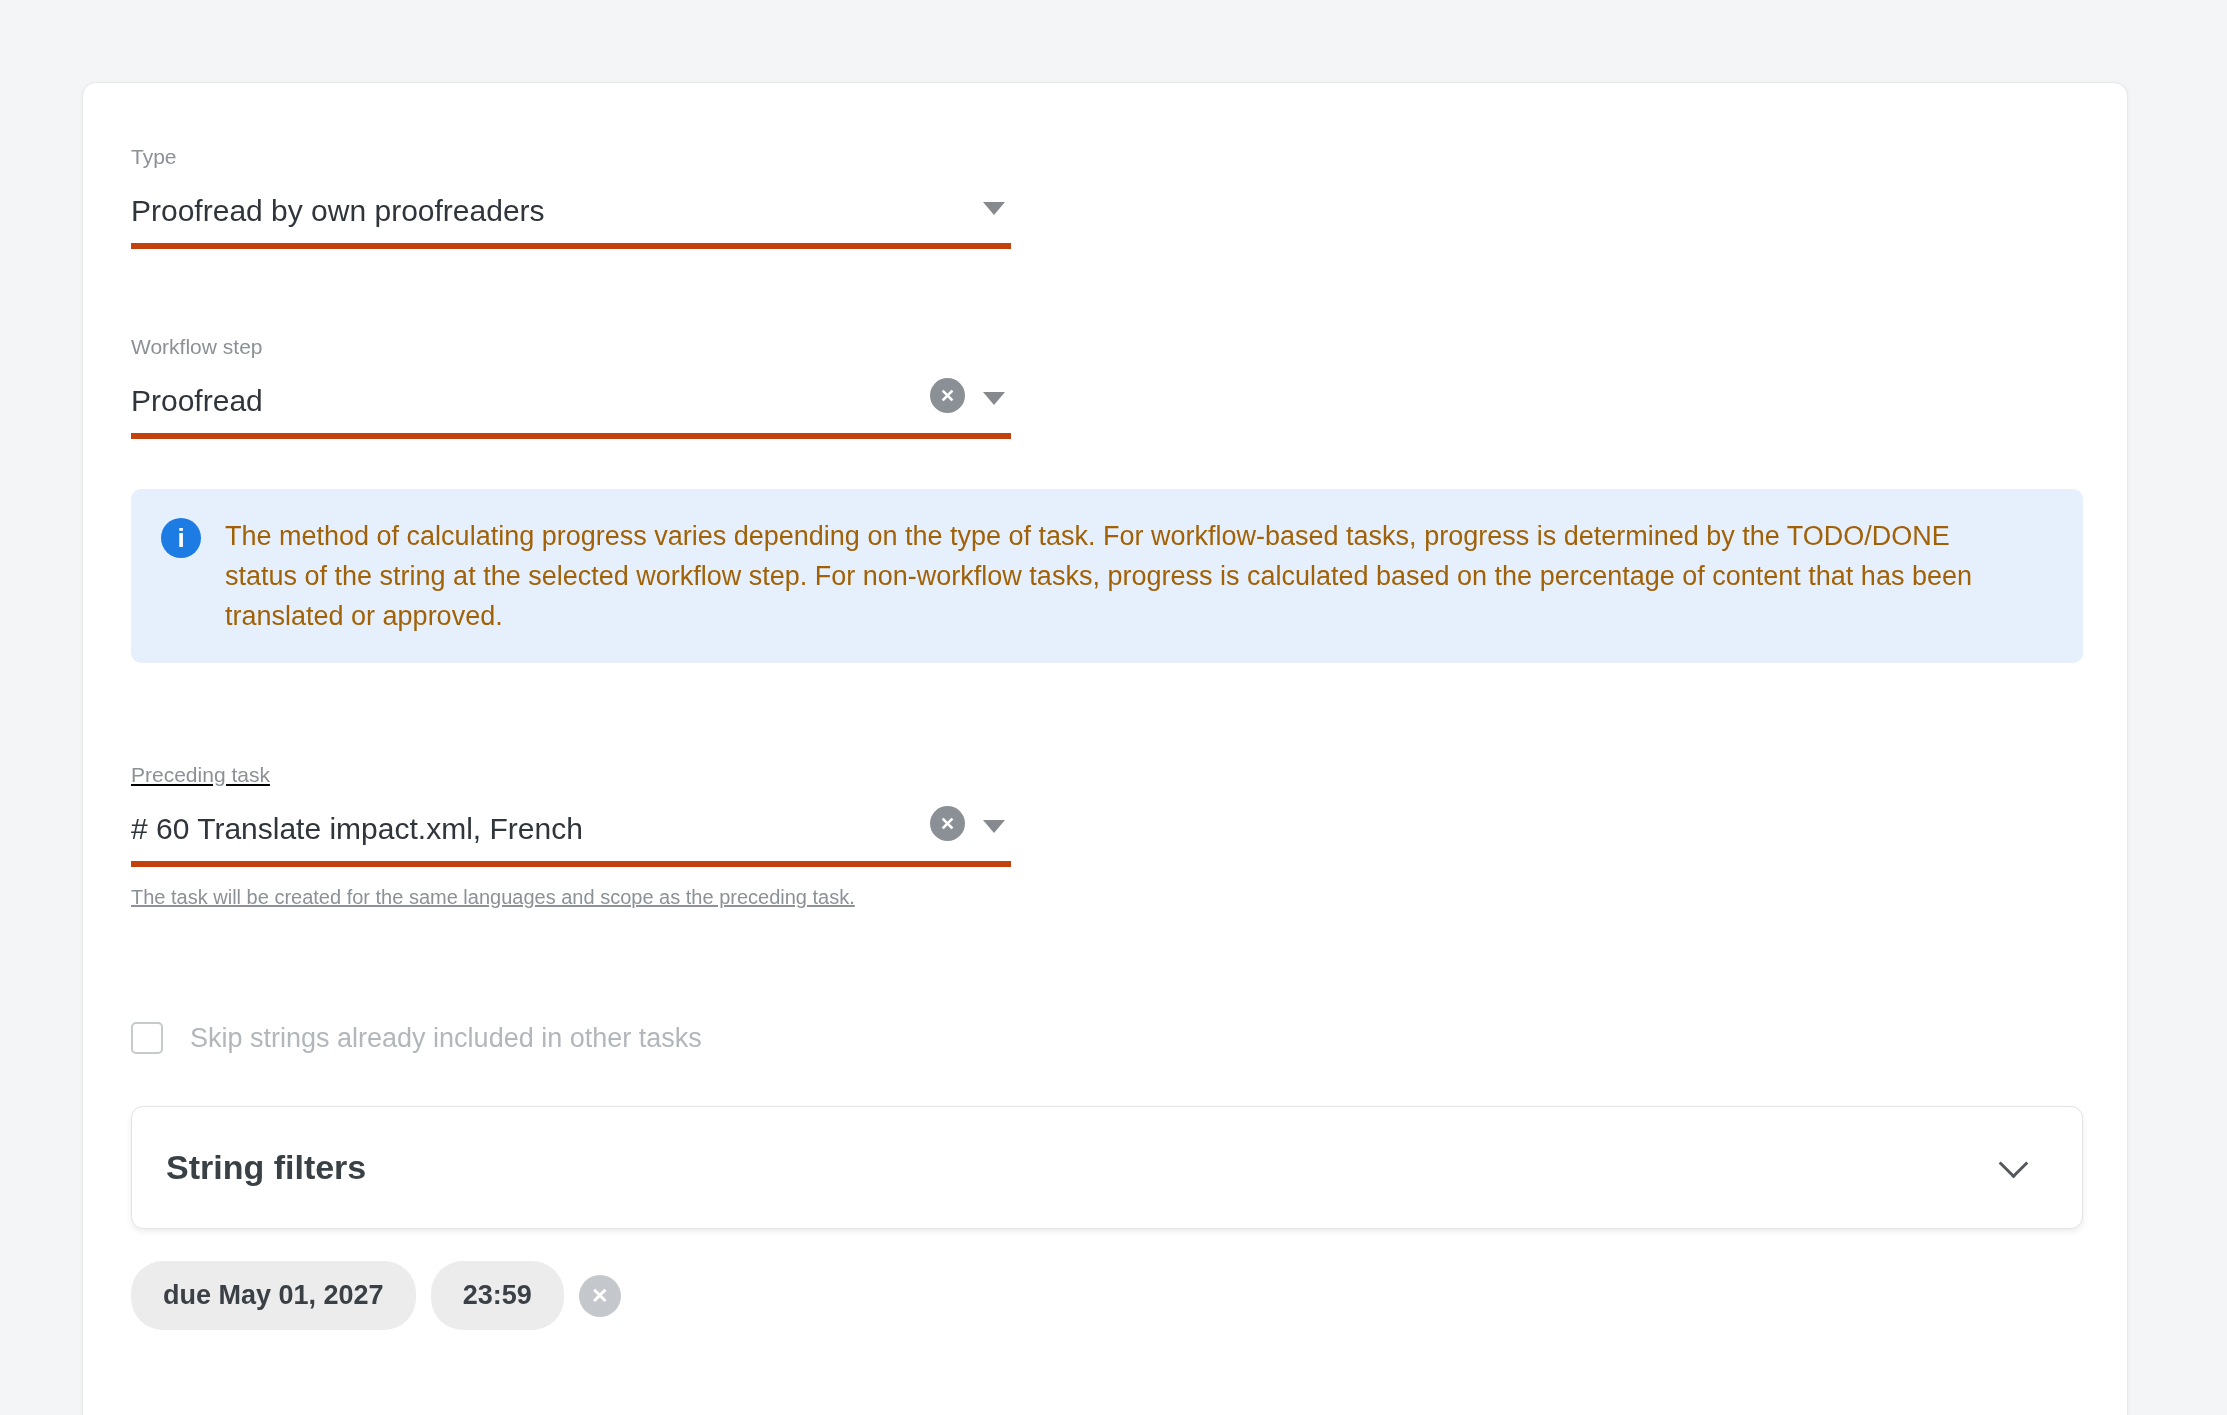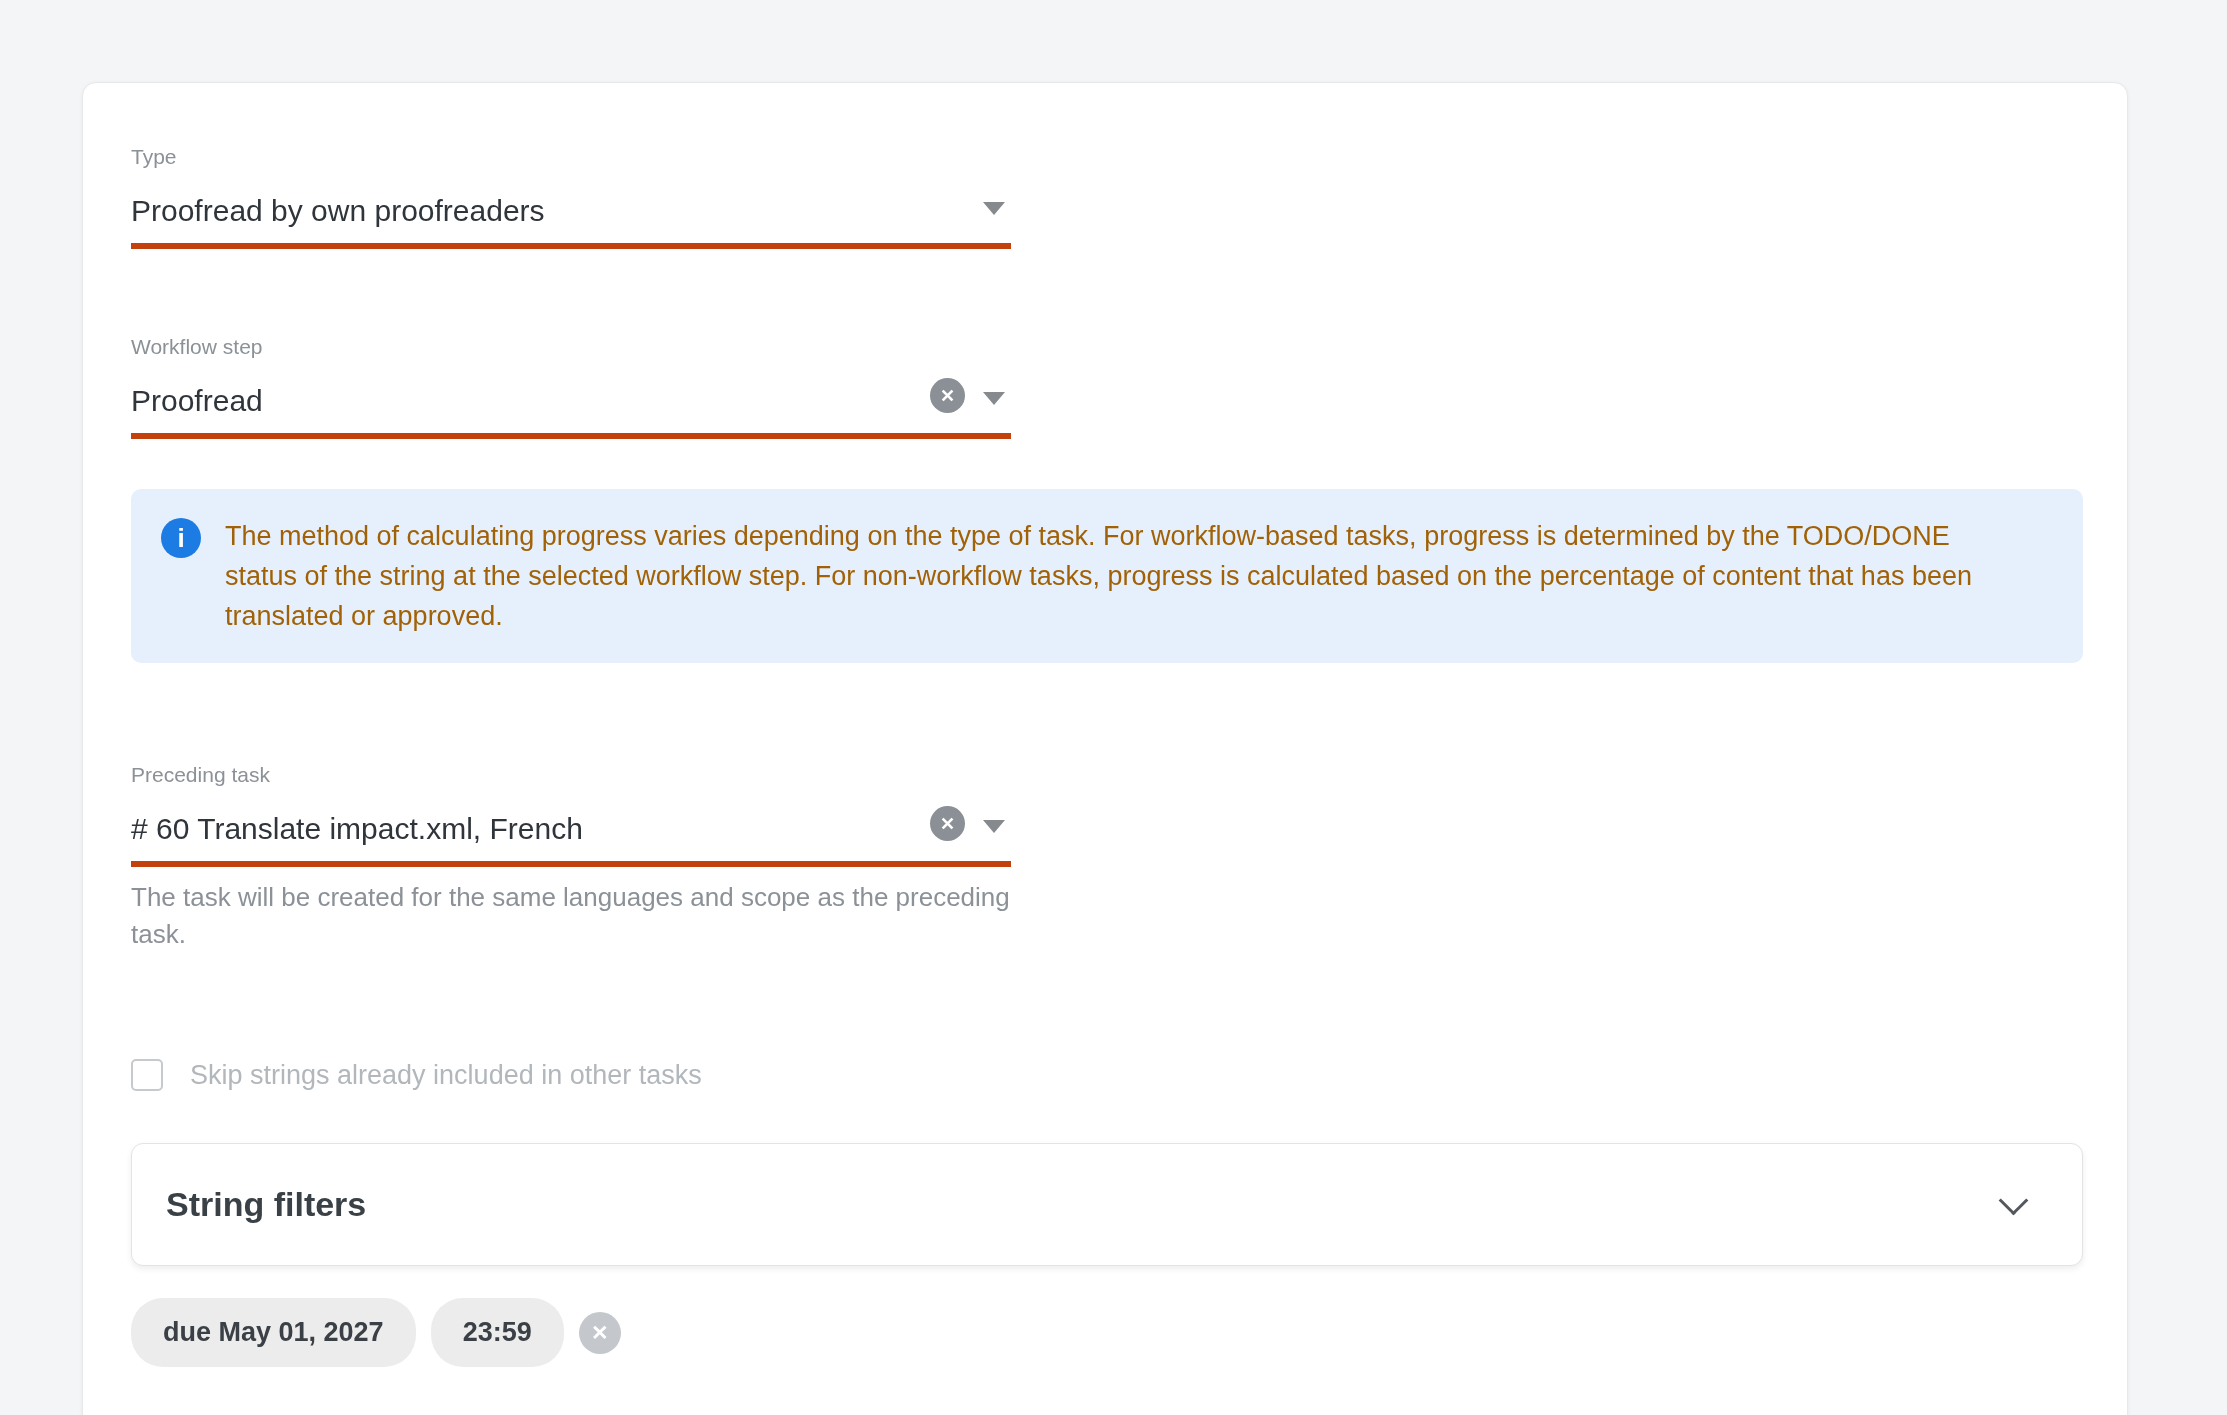--- a/index.html
+++ b/index.html
@@ -102,27 +102,28 @@
     margin-top: 2px;
   }
   .info-text {
     font-size: 27px;
     line-height: 40px;
     color: #a16207;
     max-width: 1800px;
   }
 
   
-  .mt-preceding { margin-top: 100px; }
+  .mt-preceding { margin-top: 100px; text-decoration: underline; }
   .helper-text {
     margin-top: 12px;
     width: 910px;
-    font-size: 26px;
+    font-size: 20px;
     line-height: 37px;
     color: #8b9197;
+    text-decoration: underline;
   }
 
   
   .checkbox-row {
     margin-top: 104px;
     display: flex;
     align-items: center;
     height: 36px;
   }
   .checkbox-box {

